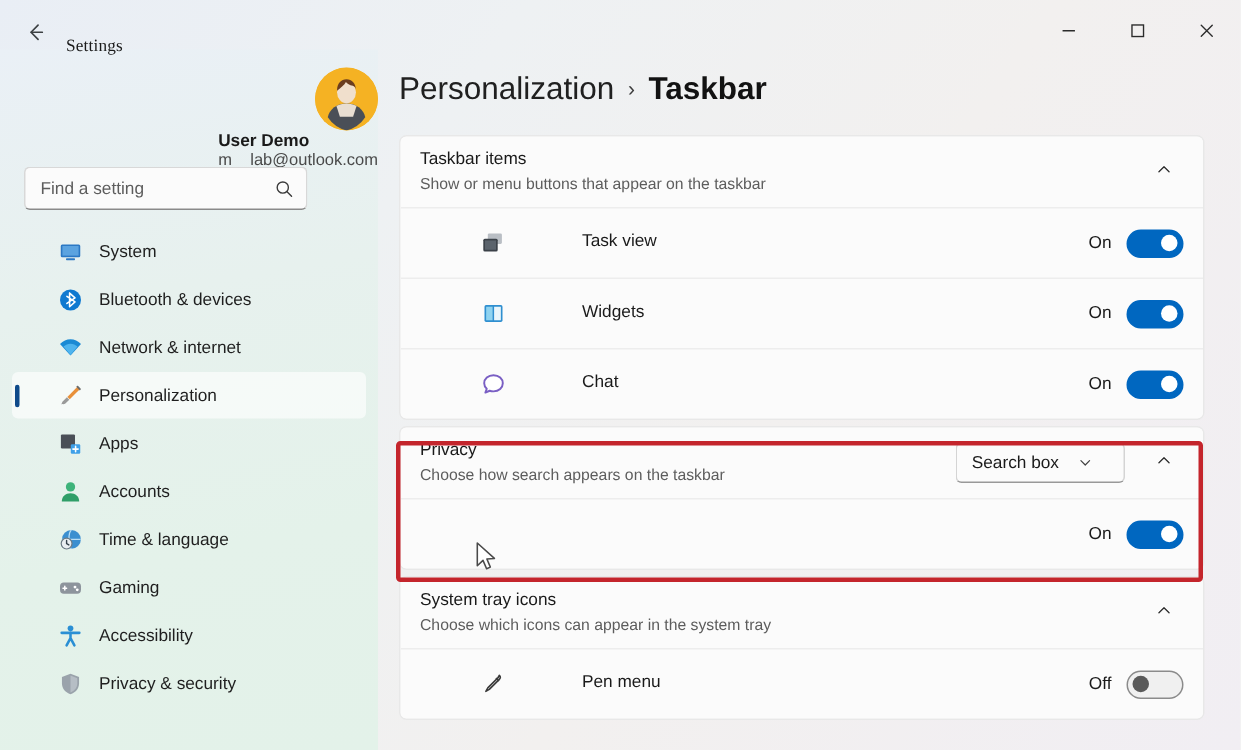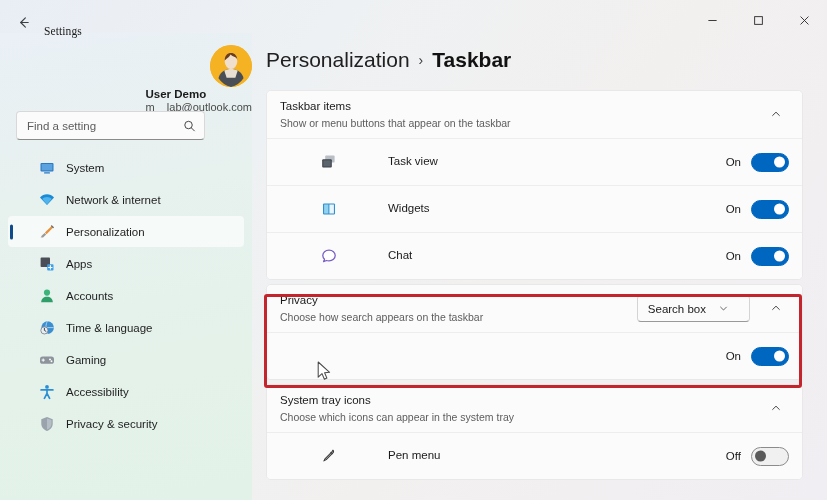--- a/index.html
+++ b/index.html
@@ -365,20 +365,29 @@
         <span class="nav-ico">
           <svg width="16" height="16" viewBox="0 0 16 16" aria-hidden="true">
             <rect x="1.5" y="3" width="13" height="8.5" rx="1" fill="#2b78c4"></rect>
             <rect x="2.6" y="4" width="10.8" height="6.4" fill="#5ba3e0"></rect>
             <rect x="5" y="12.2" width="6" height="1.3" rx=".5" fill="#2b78c4"></rect>
           </svg>
         </span>
         <span class="nav-label">System</span>
       </div>
 
+      <div class="nav-item">
+        <span class="nav-ico">
+          <svg width="16" height="16" viewBox="0 0 16 16" aria-hidden="true">
+            <circle cx="8" cy="8" r="7" fill="#0f79d0"></circle>
+            <path d="M7.4 3.4 L11 6.6 L5.6 10.3 M5.6 5.6 L11 9.3 L7.4 12.5 V3.4" stroke="#fff" stroke-width="1.05" fill="none" stroke-linejoin="round" stroke-linecap="round"></path>
+          </svg>
+        </span>
+        <span class="nav-label">Bluetooth &amp; devices</span>
+      </div>
 
       <div class="nav-item">
         <span class="nav-ico">
           <svg width="16" height="16" viewBox="0 0 16 16" aria-hidden="true">
             <path d="M1 5.4 C3 3.3 5.4 2.2 8 2.2 C10.6 2.2 13 3.3 15 5.4 L8 13 Z" fill="#1b8ad4"></path>
             <path d="M3.3 7 C4.7 5.8 6.3 5.1 8 5.1 C9.7 5.1 11.3 5.8 12.7 7 L8 12.6 Z" fill="#4fb4ee"></path>
           </svg>
         </span>
         <span class="nav-label">Network &amp; internet</span>
       </div>

